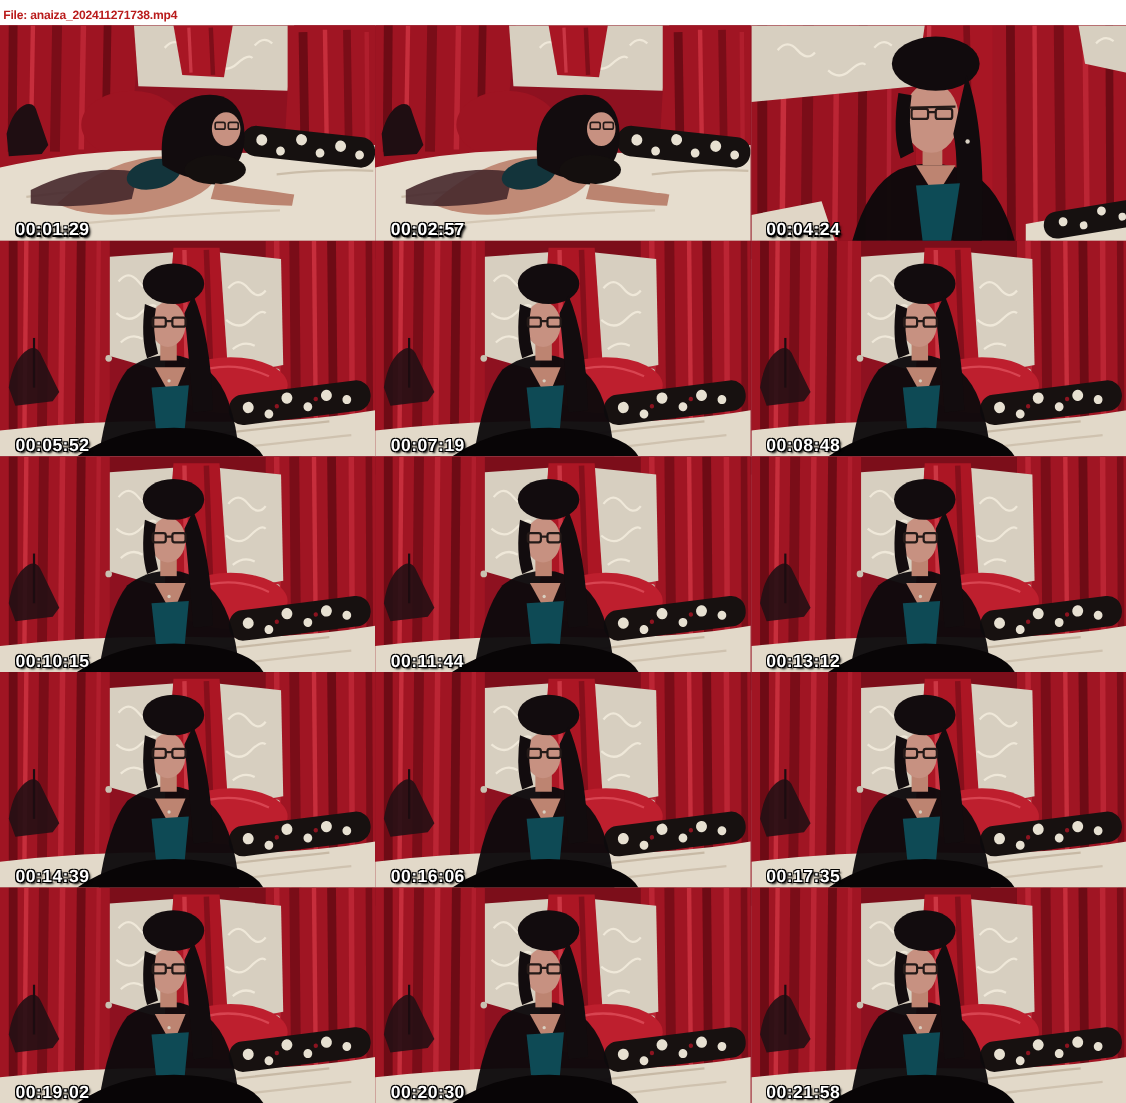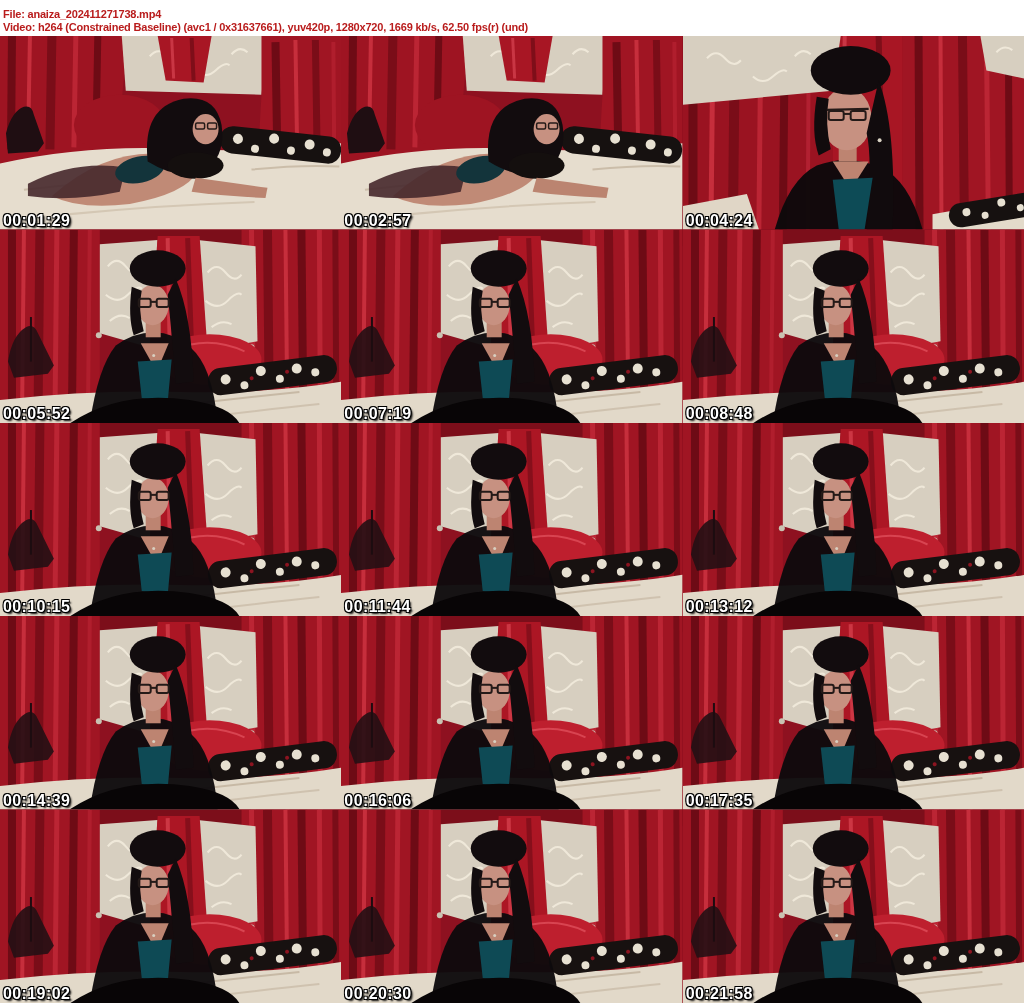--- a/index.html
+++ b/index.html
@@ -19,32 +19,31 @@
   }
   .grid{
     flex:1;
     display:grid;
     grid-template-columns:repeat(3,1fr);
     grid-template-rows:repeat(5,1fr);
   }
   .thumb{position:relative;overflow:hidden;background:#8e1120;}
   .thumb svg{position:absolute;left:0;top:0;width:100%;height:100%;display:block;}
   .ts{
-    position:absolute;left:3px;bottom:0px;
+    position:absolute;left:14px;bottom:0px;
     color:#ffffff;font-weight:bold;font-size:16px;letter-spacing:0.4px;
     text-shadow:-1px -1px 0 #000,1px -1px 0 #000,-1px 1px 0 #000,1px 1px 0 #000,2px 2px 2px #000;
   }
 </style>
 </head>
 <body>
 
 <div class="sheet">
   <div class="header">
     <div>File: anaiza_202411271738.mp4</div>
-    <div>Video: h264 (Constrained Baseline) (avc1 / 0x31637661), yuv420p, 1280x720, 1669 kb/s, 62.50 fps(r) (und)</div>
   </div>
   <div class="grid">
       <div class="thumb">
   <svg viewBox="0 0 342 191" preserveAspectRatio="none">
     <rect x="0" y="0" width="342" height="191" fill="#8e1120"></rect>
 
     <polygon points="0,0 128,0 122,64 112,118 0,126" fill="#9e1422"></polygon>
     <path d="M12,0 L11,112" stroke="#6e0b15" stroke-width="8"></path>
     <path d="M30,0 L28,114" stroke="#c62e3c" stroke-width="4"></path>
     <path d="M52,0 L50,112" stroke="#7a0d18" stroke-width="9"></path>

